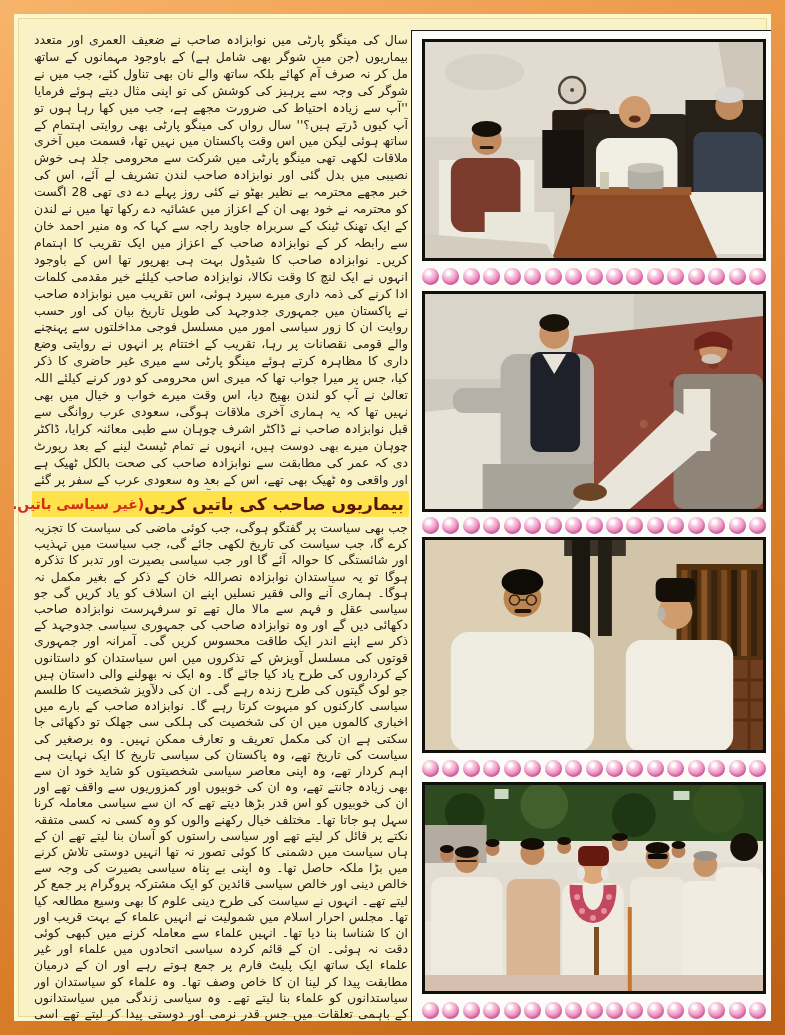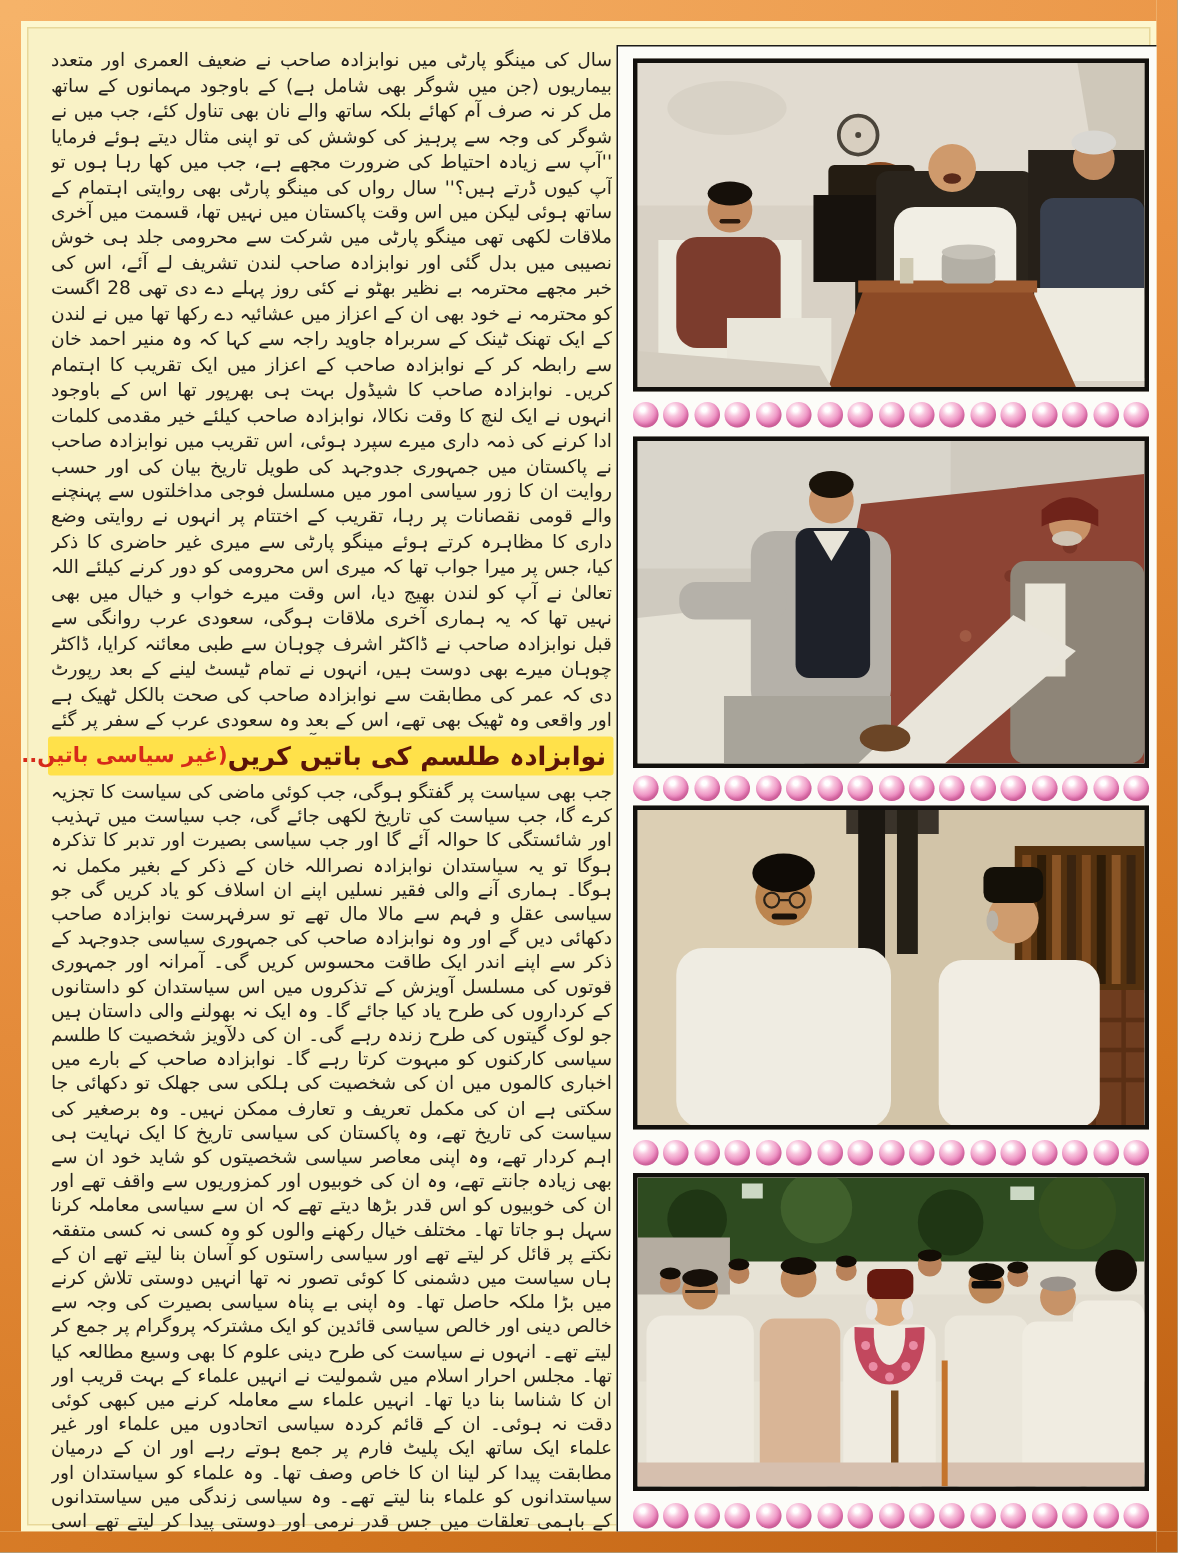--- a/index.html
+++ b/index.html
@@ -55,21 +55,21 @@
 <body>
 
 <div class="page">
 
   <div class="text-top">
     <p>سال کی مینگو پارٹی میں نوابزادہ صاحب نے ضعیف العمری اور متعدد بیماریوں (جن میں شوگر بھی شامل ہے) کے باوجود مہمانوں کے ساتھ مل کر نہ صرف آم کھائے بلکہ ساتھ والے نان بھی تناول کئے، جب میں نے شوگر کی وجہ سے پرہیز کی کوشش کی تو اپنی مثال دیتے ہوئے فرمایا ''آپ سے زیادہ احتیاط کی ضرورت مجھے ہے، جب میں کھا رہا ہوں تو آپ کیوں ڈرتے ہیں؟'' سال رواں کی مینگو پارٹی بھی روایتی اہتمام کے ساتھ ہوئی لیکن میں اس وقت پاکستان میں نہیں تھا، قسمت میں آخری ملاقات لکھی تھی مینگو پارٹی میں شرکت سے محرومی جلد ہی خوش نصیبی میں بدل گئی اور نوابزادہ صاحب لندن تشریف لے آئے، اس کی خبر مجھے محترمہ بے نظیر بھٹو نے کئی روز پہلے دے دی تھی 28 اگست کو محترمہ نے خود بھی ان کے اعزاز میں عشائیہ دے رکھا تھا میں نے لندن کے ایک تھنک ٹینک کے سربراہ جاوید راجہ سے کہا کہ وہ منیر احمد خان سے رابطہ کر کے نوابزادہ صاحب کے اعزاز میں ایک تقریب کا اہتمام کریں۔ نوابزادہ صاحب کا شیڈول بہت ہی بھرپور تھا اس کے باوجود انہوں نے ایک لنچ کا وقت نکالا، نوابزادہ صاحب کیلئے خیر مقدمی کلمات ادا کرنے کی ذمہ داری میرے سپرد ہوئی، اس تقریب میں نوابزادہ صاحب نے پاکستان میں جمہوری جدوجہد کی طویل تاریخ بیان کی اور حسب روایت ان کا زور سیاسی امور میں مسلسل فوجی مداخلتوں سے پہنچنے والے قومی نقصانات پر رہا، تقریب کے اختتام پر انہوں نے روایتی وضع داری کا مظاہرہ کرتے ہوئے مینگو پارٹی سے میری غیر حاضری کا ذکر کیا، جس پر میرا جواب تھا کہ میری اس محرومی کو دور کرنے کیلئے اللہ تعالیٰ نے آپ کو لندن بھیج دیا، اس وقت میرے خواب و خیال میں بھی نہیں تھا کہ یہ ہماری آخری ملاقات ہوگی، سعودی عرب روانگی سے قبل نوابزادہ صاحب نے ڈاکٹر اشرف چوہان سے طبی معائنہ کرایا، ڈاکٹر چوہان میرے بھی دوست ہیں، انہوں نے تمام ٹیسٹ لینے کے بعد رپورٹ دی کہ عمر کی مطابقت سے نوابزادہ صاحب کی صحت بالکل ٹھیک ہے اور واقعی وہ ٹھیک بھی تھے، اس کے بعد وہ سعودی عرب کے سفر پر گئے اور عمرہ بھی ادا کیا، پاکستان واپس آ کر انہوں نے معمول کی سیاسی سرگرمیاں جاری رکھیں لیکن موت کا جو ایک دن معین ہے، اس کا کسی کو پتہ نہیں ہوتا وہ آ ہی جاتا ہے اور آ گیا۔</p>
 
   </div>
 
   <div class="headline">
-    <span class="main">نوابزادہ طلسم کی باتیں کریں</span>
+    <span class="main">بیماریوں صاحب کی باتیں کریں</span>
     <span class="sub">(غیر سیاسی باتیں......عبدالقادر حسن)</span>
   </div>
 
   <div class="text-bottom">
     <p>جب بھی سیاست پر گفتگو ہوگی، جب کوئی ماضی کی سیاست کا تجزیہ کرے گا، جب سیاست کی تاریخ لکھی جائے گی، جب سیاست میں تہذیب اور شائستگی کا حوالہ آئے گا اور جب سیاسی بصیرت اور تدبر کا تذکرہ ہوگا تو یہ سیاستدان نوابزادہ نصراللہ خان کے ذکر کے بغیر مکمل نہ ہوگا۔ ہماری آنے والی فقیر نسلیں اپنے ان اسلاف کو یاد کریں گی جو سیاسی عقل و فہم سے مالا مال تھے تو سرفہرست نوابزادہ صاحب دکھائی دیں گے اور وہ نوابزادہ صاحب کی جمہوری سیاسی جدوجہد کے ذکر سے اپنے اندر ایک طاقت محسوس کریں گی۔ آمرانہ اور جمہوری قوتوں کی مسلسل آویزش کے تذکروں میں اس سیاستدان کو داستانوں کے کرداروں کی طرح یاد کیا جائے گا۔ وہ ایک نہ بھولنے والی داستان ہیں جو لوک گیتوں کی طرح زندہ رہے گی۔ ان کی دلآویز شخصیت کا طلسم سیاسی کارکنوں کو مبہوت کرتا رہے گا۔ نوابزادہ صاحب کے بارے میں اخباری کالموں میں ان کی شخصیت کی ہلکی سی جھلک تو دکھائی جا سکتی ہے ان کی مکمل تعریف و تعارف ممکن نہیں۔ وہ برصغیر کی سیاست کی تاریخ تھے، وہ پاکستان کی سیاسی تاریخ کا ایک نہایت ہی اہم کردار تھے، وہ اپنی معاصر سیاسی شخصیتوں کو شاید خود ان سے بھی زیادہ جانتے تھے، وہ ان کی خوبیوں اور کمزوریوں سے واقف تھے اور ان کی خوبیوں کو اس قدر بڑھا دیتے تھے کہ ان سے سیاسی معاملہ کرنا سہل ہو جاتا تھا۔ مختلف خیال رکھنے والوں کو وہ کسی نہ کسی متفقہ نکتے پر قائل کر لیتے تھے اور سیاسی راستوں کو آسان بنا لیتے تھے ان کے ہاں سیاست میں دشمنی کا کوئی تصور نہ تھا انہیں دوستی تلاش کرنے میں بڑا ملکہ حاصل تھا۔ وہ اپنی بے پناہ سیاسی بصیرت کی وجہ سے خالص دینی اور خالص سیاسی قائدین کو ایک مشترکہ پروگرام پر جمع کر لیتے تھے۔ انہوں نے سیاست کی طرح دینی علوم کا بھی وسیع مطالعہ کیا تھا۔ مجلس احرار اسلام میں شمولیت نے انہیں علماء کے بہت قریب اور ان کا شناسا بنا دیا تھا۔ انہیں علماء سے معاملہ کرنے میں کبھی کوئی دقت نہ ہوئی۔ ان کے قائم کردہ سیاسی اتحادوں میں علماء اور غیر علماء ایک ساتھ ایک پلیٹ فارم پر جمع ہوتے رہے اور ان کے درمیان مطابقت پیدا کر لینا ان کا خاص وصف تھا۔ وہ علماء کو سیاستدان اور سیاستدانوں کو علماء بنا لیتے تھے۔ وہ سیاسی زندگی میں سیاستدانوں کے باہمی تعلقات میں جس قدر نرمی اور دوستی پیدا کر لیتے تھے اسی قدر اپنے اصولوں پر سختی کے ساتھ پابندی بھی قائم رکھتے تھے۔ مذاکرات کے وہ زبردست قائل تھے وہ کسی کے ساتھ بھی ملاقات پر تیار رہتے تھے لیکن اپنے کم از کم موقف کو منوا کر دم لیتے تھے۔</p>
 
   </div>
 
   <div class="photo-column">
 

